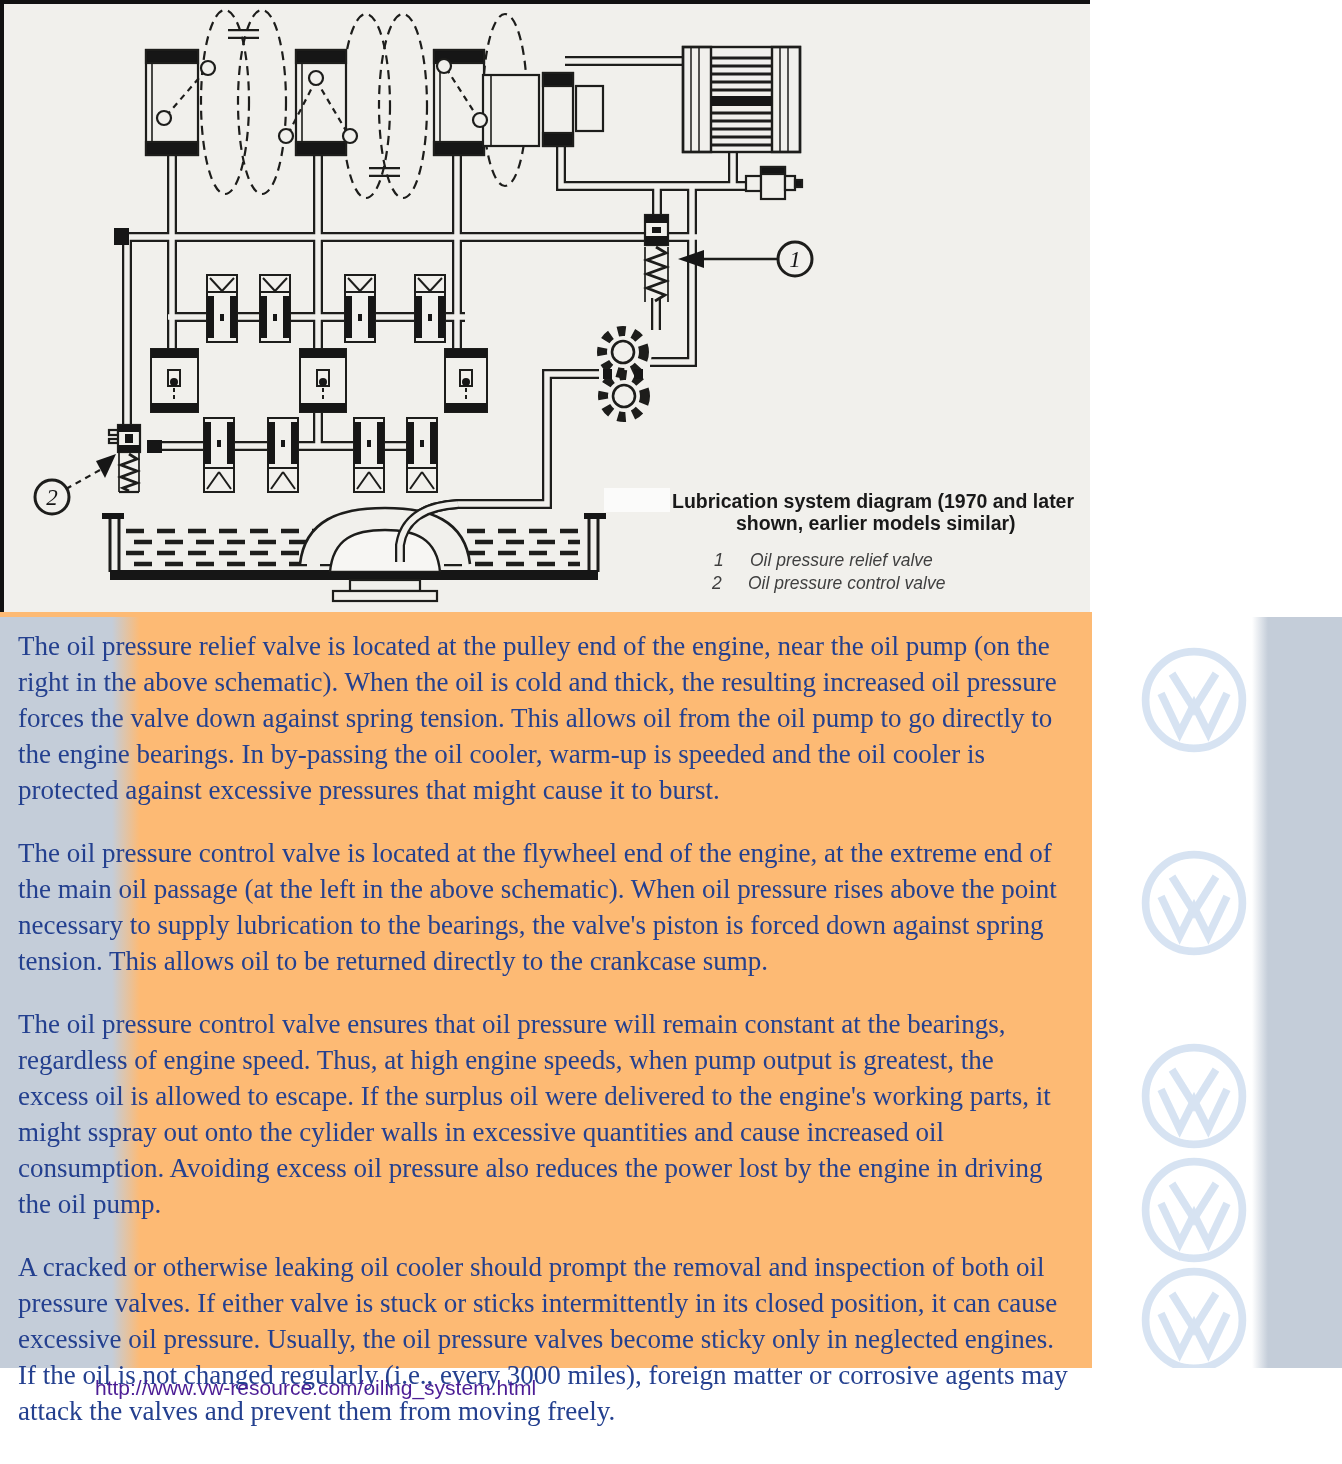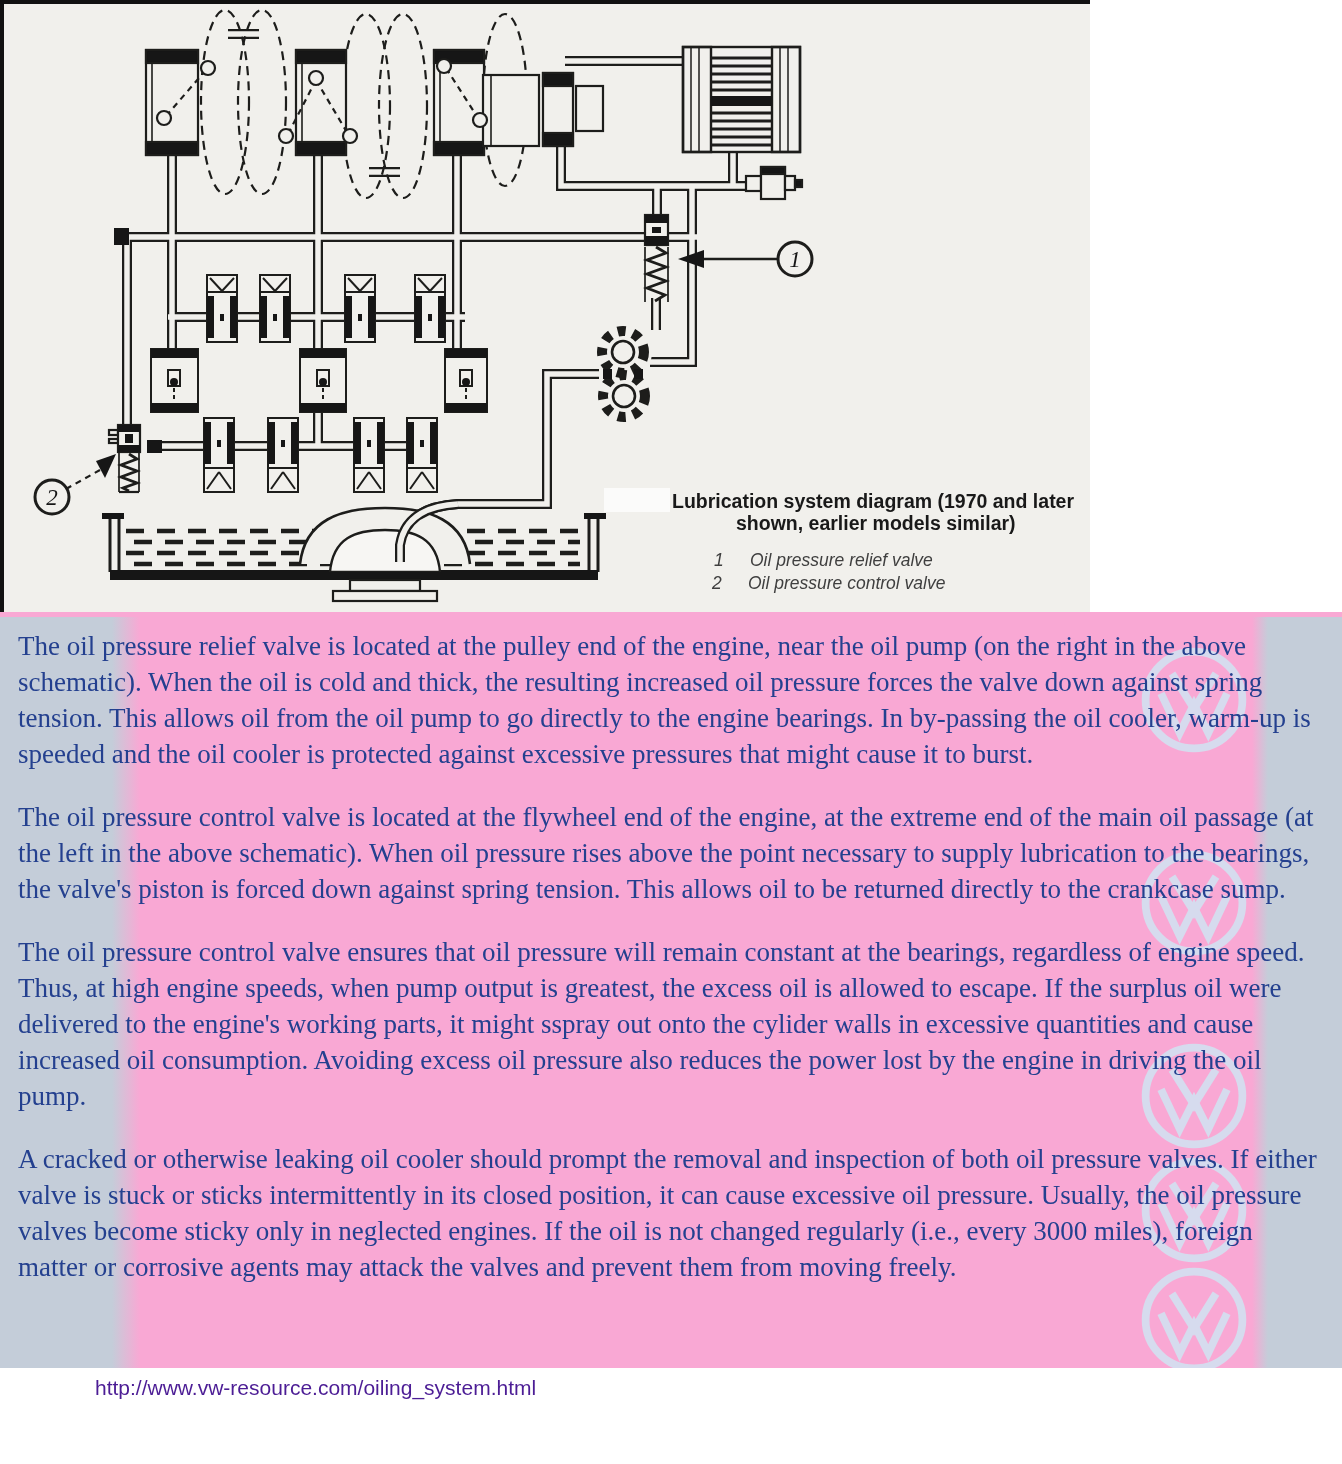--- a/index.html
+++ b/index.html
@@ -1,21 +1,21 @@
 <!DOCTYPE html>
 <html><head>
 <meta charset="utf-8">
 <style>
   html,body{margin:0;padding:0;background:#ffffff;}
   .screen{position:relative;width:1342px;height:1464px;background:#ffffff;overflow:hidden;
           font-family:"Liberation Serif",serif;}
   
   .diagram-wrap{position:absolute;left:0;top:0;width:1090px;height:612px;}
   
-  .article{position:absolute;left:0;top:612px;width:1342px;height:756px;background:#f9a8d4;}
+  .article{position:absolute;left:0;top:612px;width:1092px;height:756px;background:#fdba74;}
   .band-left{position:absolute;left:0;top:5px;width:140px;height:751px;
              background:linear-gradient(90deg,#c4cdd9 0,#c4cdd9 112px,rgba(196,205,217,0) 140px);}
   .band-right{position:absolute;left:1252px;top:5px;width:90px;height:751px;
               background:linear-gradient(90deg,rgba(196,205,217,0) 0,#c4cdd9 16px);}
   .watermarks{position:absolute;left:0;top:0;width:1342px;height:756px;overflow:hidden;}
   .vw-mark{position:absolute;left:1139px;width:110px;height:110px;opacity:.9;}
   .copy{position:relative;z-index:2;padding:16px 24px 0 18px;
         font-size:27px;line-height:36px;color:#24408f;}
   .copy p{margin:0 0 27px 0;}
   .note-label{font-weight:bold;font-style:italic;}

